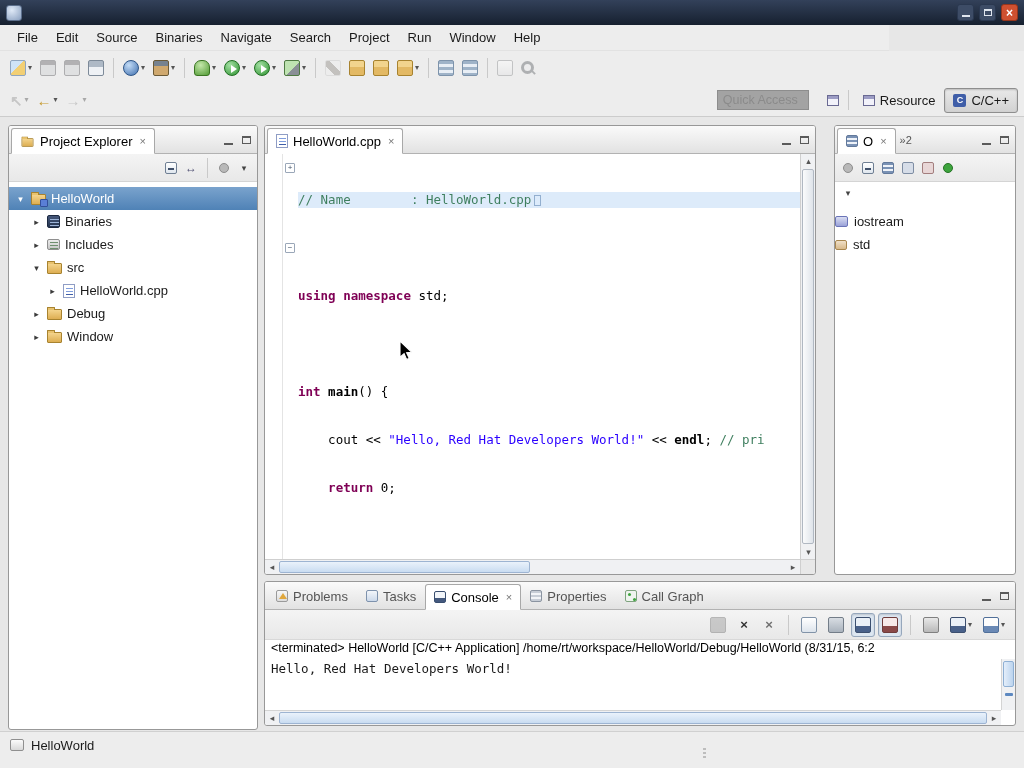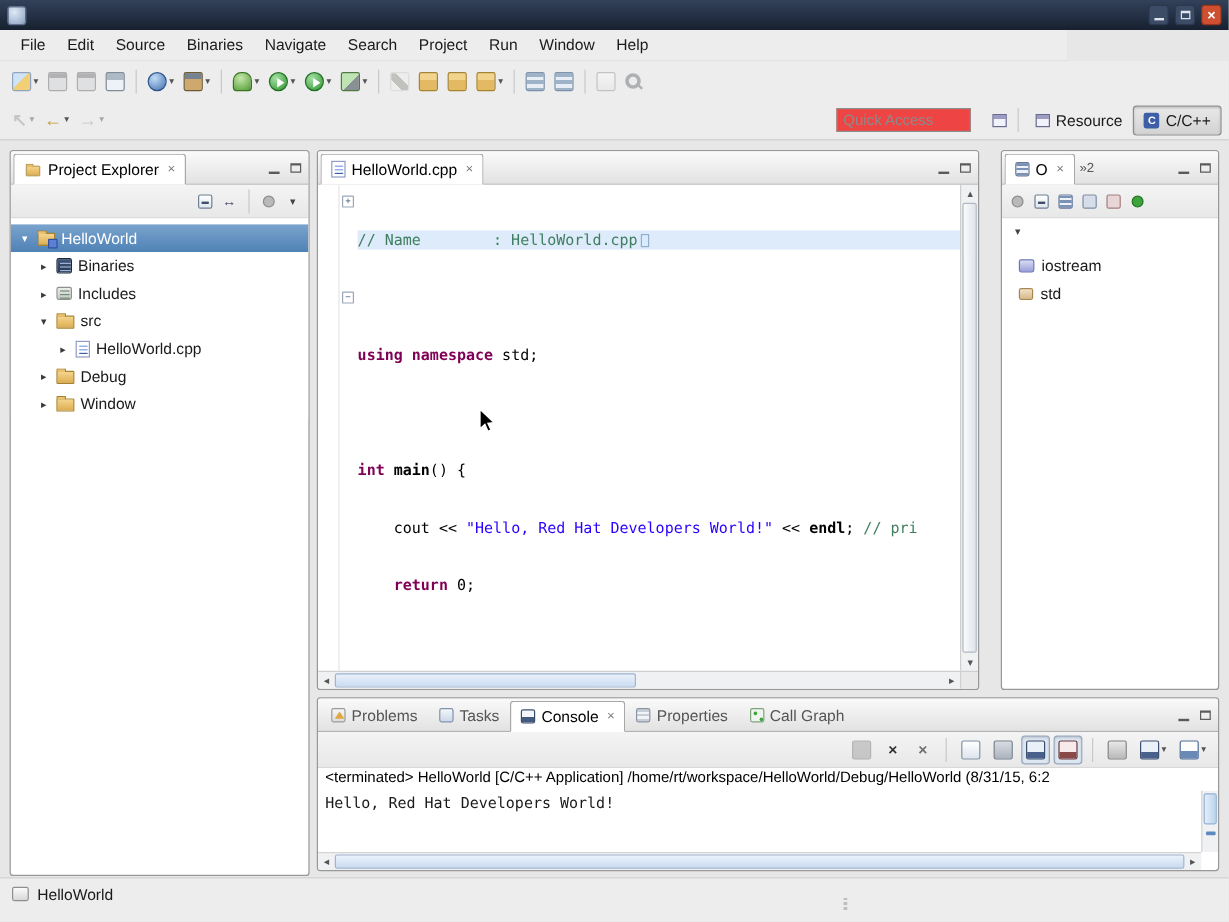--- a/index.html
+++ b/index.html
@@ -47,21 +47,21 @@
   .t-term{background:#9a9a9a;border:1px solid #6f6f6f;}
   .t-doc{background:linear-gradient(#ffffff,#dde4ec);border:1px solid #8193a8;}
   .t-lock{background:linear-gradient(#d8dde3,#aab3bd);border:1px solid #737d88;}
   .t-mon{background:linear-gradient(#eaf0f7 0 60%,#49618a 60% 100%);border:1px solid #3c4f6f;}
   .t-mon2{background:linear-gradient(#f7eaea 0 60%,#8a4949 60% 100%);border:1px solid #6f3c3c;}
   .t-pin{background:linear-gradient(#e8e8e8,#b9b9b9);border:1px solid #808080;}
   .t-newcon{background:linear-gradient(#fdfdfd 0 55%,#6a89b5 55% 100%);border:1px solid #51709a;}
   .arrowglyph{font-size:15px;font-weight:bold;color:#c69a2e;line-height:1;}
   .tbtn.dis .arrowglyph{color:#999;}
 
-  .qa-input{margin-left:auto;width:112px;height:20px;border:1px solid #8d8d8d;background:#ef4444;font-family:"Liberation Sans",sans-serif;font-size:12.5px;padding:0 5px;color:#333;}
+  .qa-input{margin-left:auto;width:92px;height:20px;border:1px solid #8d8d8d;background:#a3a3a3;font-family:"Liberation Sans",sans-serif;font-size:12.5px;padding:0 5px;color:#333;}
   .qa-input::placeholder{color:#8b8b8b;}
   .persp-btn{display:flex;align-items:center;gap:5px;padding:4px 8px;border-radius:3px;border:1px solid transparent;}
   .persp-btn.pressed{background:linear-gradient(#e9e9e9,#d2d2d2);border-color:#8e8e8e;box-shadow:inset 0 1px 2px rgba(0,0,0,.2);}
   .ic-persp{width:12px;height:11px;border:1px solid #6a6a93;background:linear-gradient(#9c9cc4 0 35%,#f2f2fa 35% 100%);}
   .ic-cpp-badge{width:13px;height:13px;border-radius:2px;background:#3f5ea8;color:#fff;font-size:9px;font-weight:bold;display:flex;align-items:center;justify-content:center;}
 
   
   .panel{position:absolute;border:1px solid #989898;border-radius:3px;background:#fff;overflow:hidden;}
   .p-explorer{left:8px;top:125px;width:250px;height:605px;}
   .p-editor{left:264px;top:125px;width:552px;height:450px;}
@@ -125,21 +125,21 @@
   .vscroll{position:absolute;top:28px;right:0;bottom:15px;width:15px;background:#f0f1f3;border-left:1px solid #cfcfcf;}
   .hscroll{position:absolute;left:0;right:15px;bottom:0;height:15px;background:#f0f1f3;border-top:1px solid #cfcfcf;display:flex;align-items:center;}
   .corner{position:absolute;right:0;bottom:0;width:15px;height:15px;background:#e8e8e8;border-top:1px solid #cfcfcf;border-left:1px solid #cfcfcf;}
   .sbarrow{width:14px;height:14px;display:flex;align-items:center;justify-content:center;font-size:9px;color:#555;flex:0 0 auto;}
   .sbthumb-h{height:12px;border:1px solid #9db4d2;background:linear-gradient(#eaf2fb,#c9dcf1);border-radius:2px;}
   .sbthumb-v{position:absolute;left:1px;right:1px;border:1px solid #b0b8c2;background:linear-gradient(90deg,#fafbfc,#dfe4ea);border-radius:2px;}
   .vscroll .sbarrow{position:absolute;left:0;width:15px;}
 
   
   .olist{padding-top:6px;background:#fff;}
-  .orow{height:23px;display:flex;align-items:center;gap:6px;padding-left:14px;}
+  .orow{height:23px;display:flex;align-items:center;gap:6px;}
   .ic-io{width:13px;height:11px;border-radius:2px;background:linear-gradient(#d9ddf2,#9aa2d8);border:1px solid #6a74b8;}
   .ic-ns{width:12px;height:10px;border-radius:2px;background:linear-gradient(#f0e0c8,#d8b98a);border:1px solid #a8874f;}
   .ic-method{width:10px;height:10px;border-radius:50%;background:radial-gradient(circle at 35% 30%,#8fd48f,#2e9330);border:1px solid #1f6f21;}
   .otype{color:#a0522d;}
 
   
   .ctab-ic{width:12px;height:12px;border-radius:2px;flex:0 0 auto;position:relative;}
   .ci-problems{background:linear-gradient(#f7f7f7,#dcdcdc);border:1px solid #9a9a9a;}
   .ci-problems::after{content:"";position:absolute;left:2px;bottom:2px;border-left:4px solid transparent;border-right:4px solid transparent;border-bottom:6px solid #e0a73c;}
   .ci-tasks{background:linear-gradient(#f3f6fa,#ccd9ea);border:1px solid #7e92ad;}

